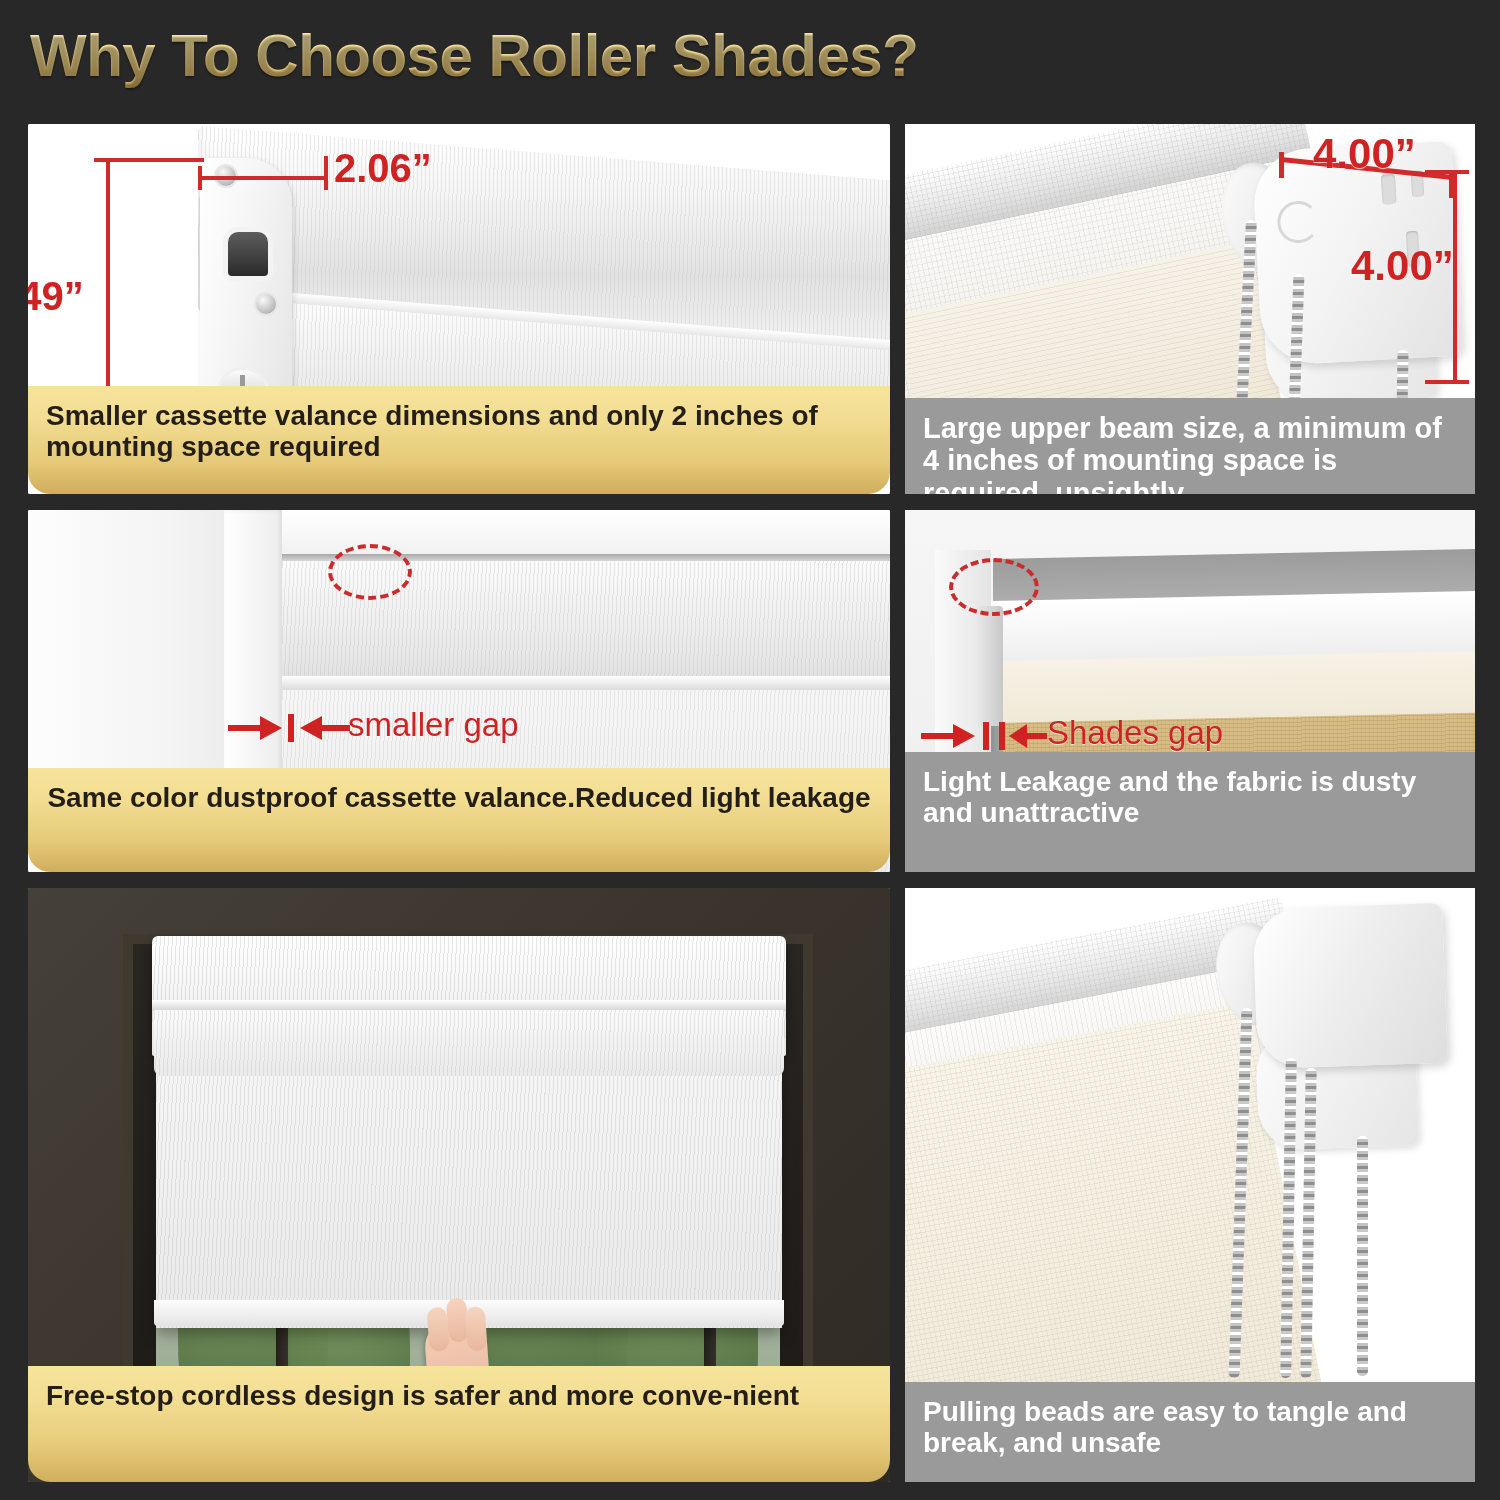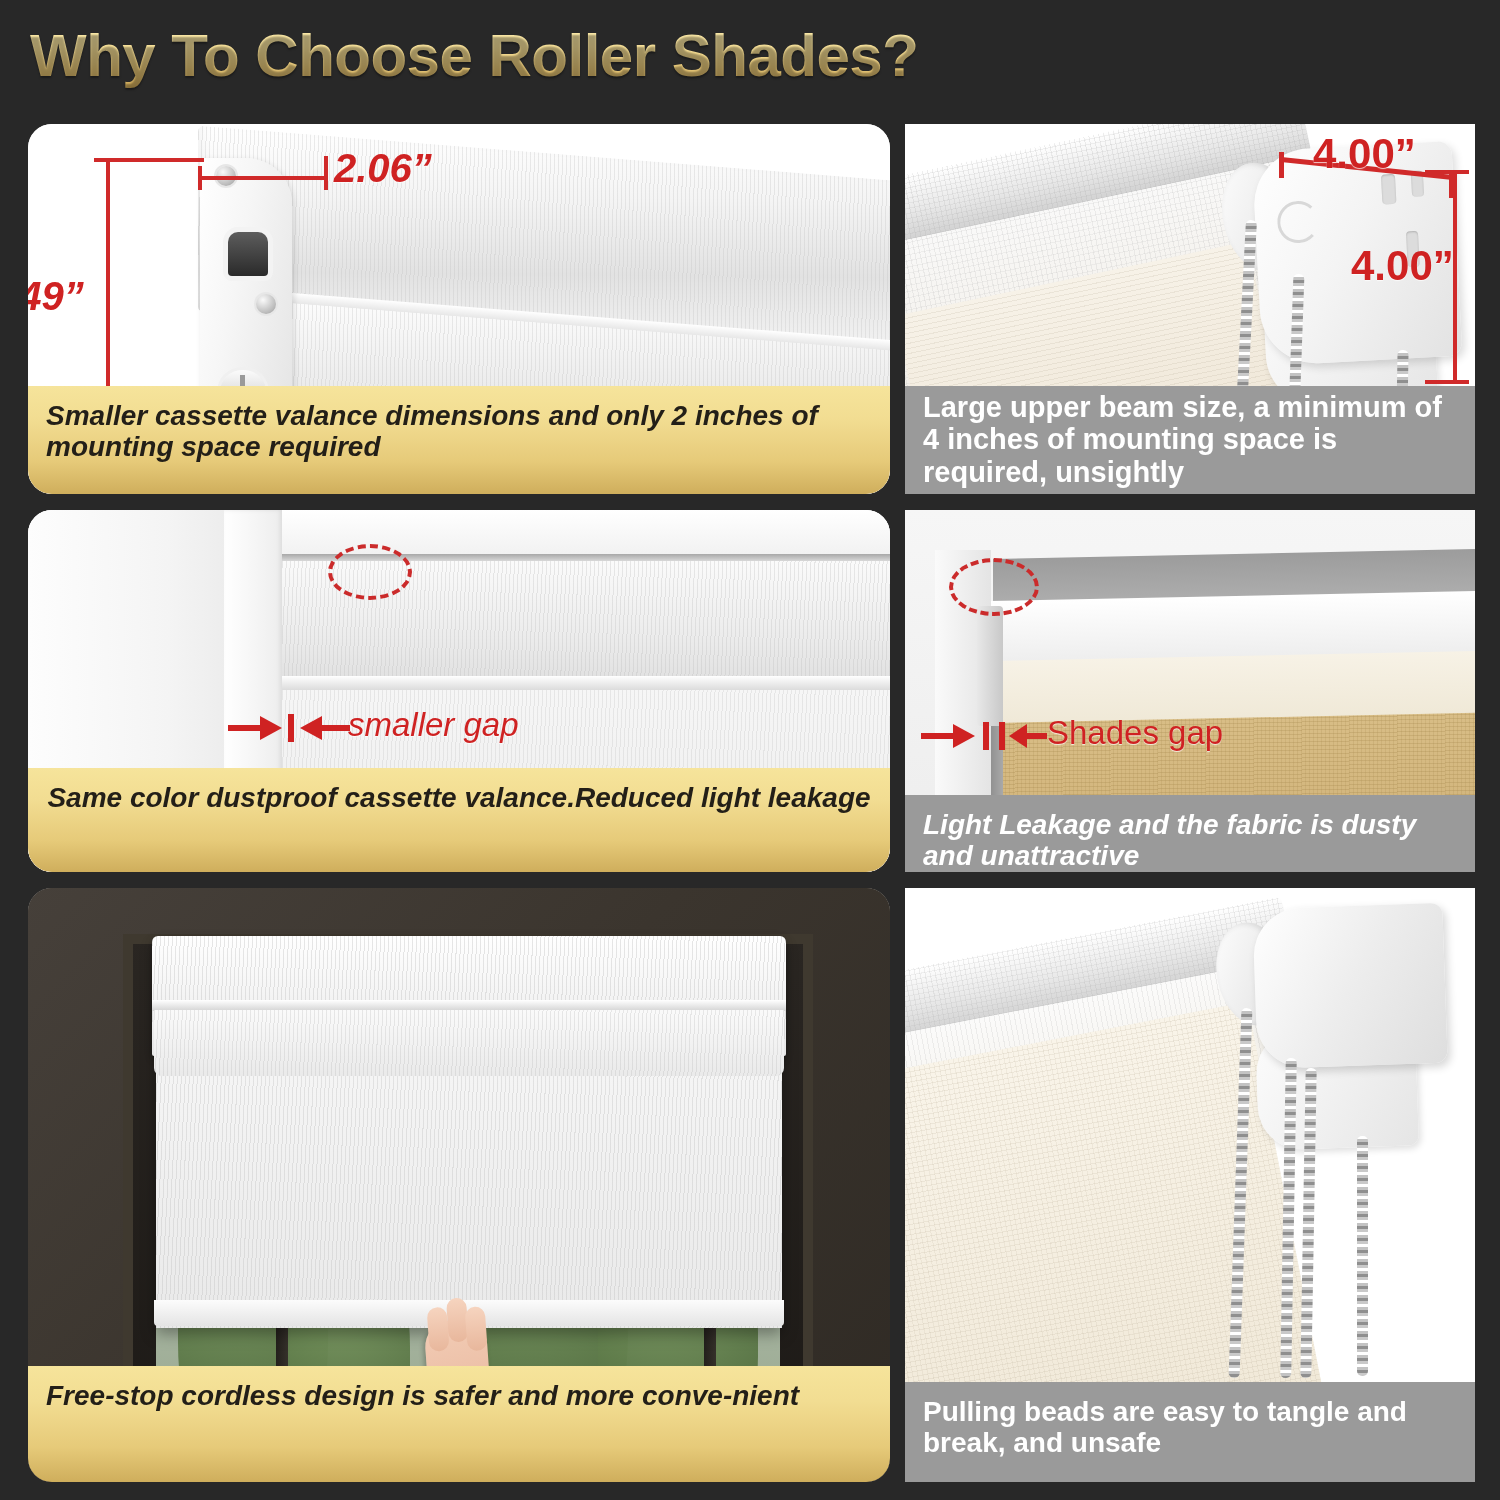--- a/index.html
+++ b/index.html
@@ -22,21 +22,21 @@
     -webkit-background-clip:text; background-clip:text;
     -webkit-text-fill-color:transparent; color:#e0bf72;
     text-shadow:0 2px 2px rgba(0,0,0,.35);
     white-space:nowrap;
   }
 
   
   .grid{ position:absolute; left:0; top:110px; width:1500px; height:1390px; }
 
   .panel{ position:absolute; overflow:hidden; background:#fff; }
-  .panel.left  { border-radius:24px;font-style:italic; }
+  .panel.left  { border-radius:2px; }
   .panel.right { border-radius:0; }
 
   
   .p-tl{ left:28px;  top:14px;   width:862px; height:370px; }
   .p-tr{ left:905px; top:14px;   width:570px; height:370px; }
   .p-ml{ left:28px;  top:400px;  width:862px; height:362px;text-align:center; }
   .p-mr{ left:905px; top:400px;  width:570px; height:362px; }
   .p-bl{ left:28px;  top:778px;  width:862px; height:594px; }
   .p-br{ left:905px; top:778px;  width:570px; height:594px; }
 
@@ -50,23 +50,23 @@
   }
   .cap.gold{
     background:linear-gradient(180deg,#f6e49b 0%,#f2dd92 30%,#e6ca79 70%,#cfae5c 100%);
     color:#231f18;
     border-bottom-left-radius:22px; border-bottom-right-radius:22px;
   }
   .cap.gray{
     background:#9a9a9a; color:#ffffff;
   }
   .cap.gold.c1{ height:108px; }
-  .cap.gray.c2{ height:108px; padding-top:5px; font-size:29px; }
+  .cap.gray.c2{ height:96px; padding-top:14px; font-size:29px; }
   .cap.gold.c3{ height:104px; }
-  .cap.gray.c4{ height:77px;font-style:italic; }
+  .cap.gray.c4{ height:120px; }
   .cap.gold.c5{ height:116px; }
   .cap.gray.c6{ height:100px; }
 
   
   .p1-bg{ position:absolute; inset:0; background:#ffffff; }
   .val-body{
     position:absolute; left:170px; top:30px; width:720px; height:185px;
     background:
       repeating-linear-gradient(92deg, rgba(190,190,190,.30) 0 1px, rgba(255,255,255,0) 1px 4px),
       linear-gradient(176deg,#ffffff 0%,#f4f4f4 30%,#e2e2e2 62%,#f7f7f7 100%);

